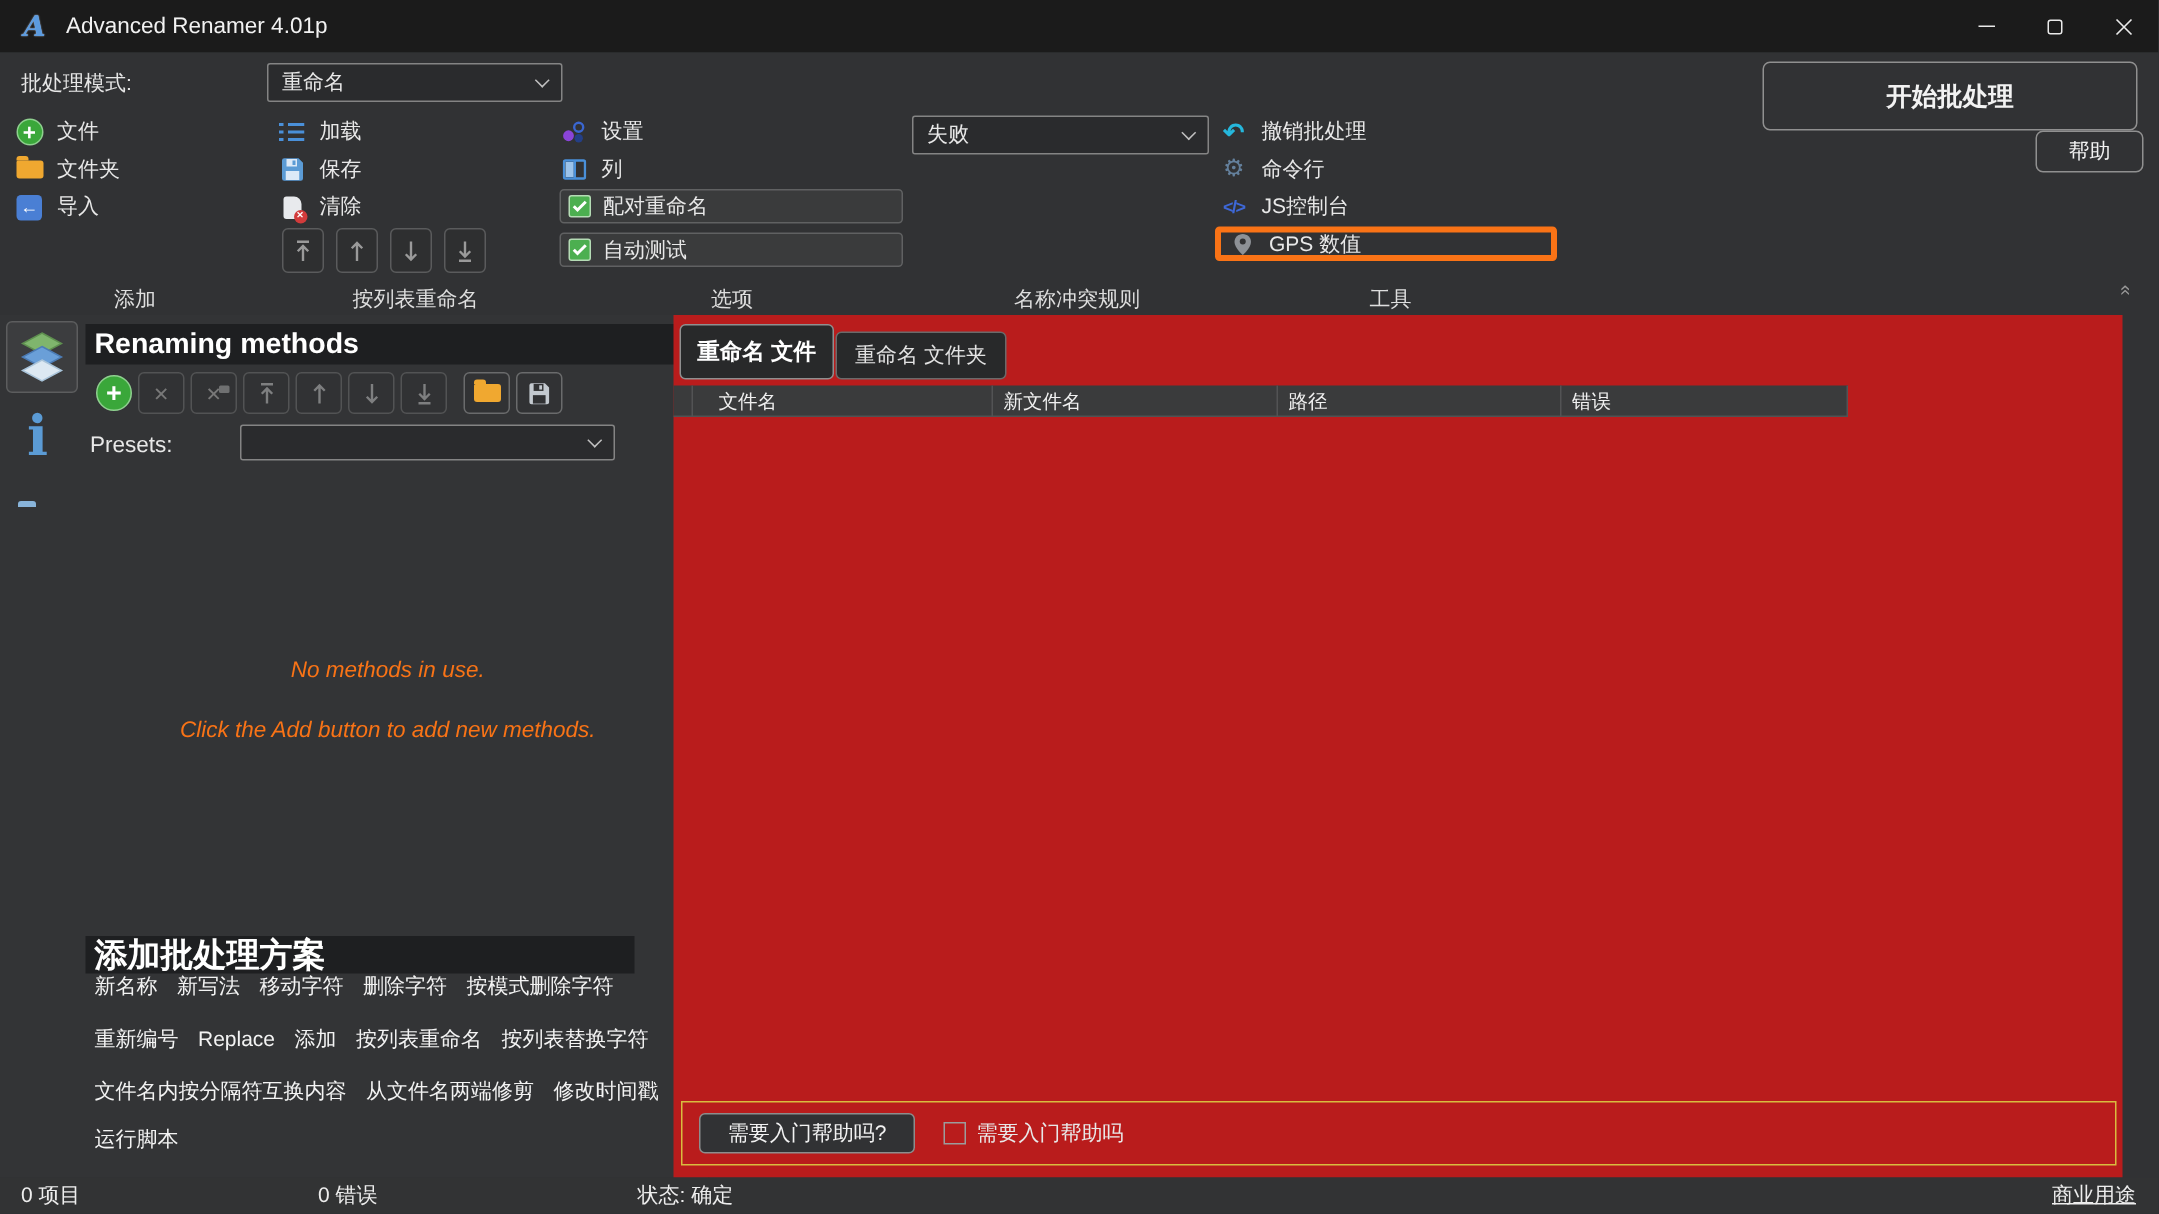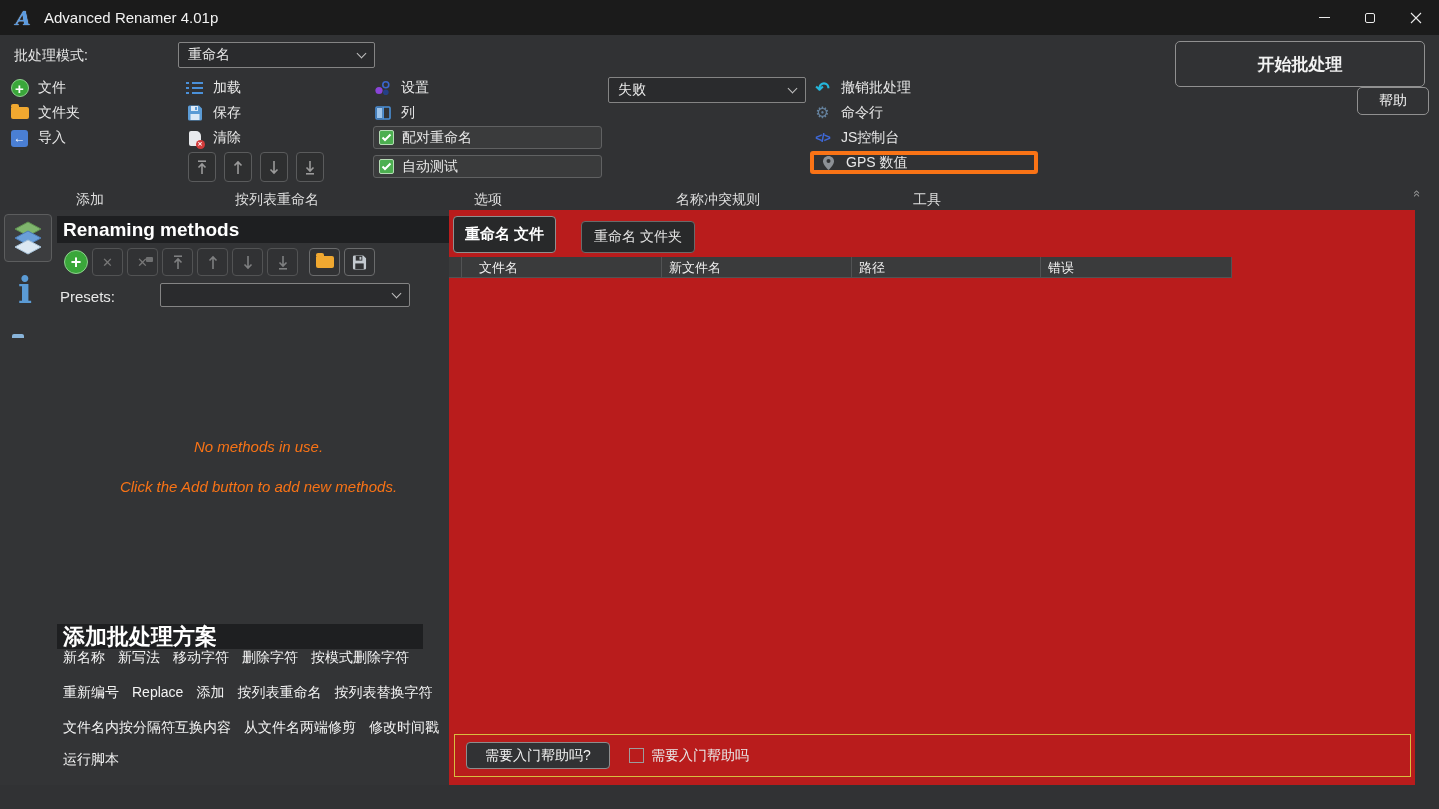--- a/index.html
+++ b/index.html
@@ -87,21 +87,21 @@
   .badge::after { content:''; position:absolute; right:-5px; top:2px; width:7px; height:5px;
                   background:#6f7071; border-radius:1px; }
   .empty { position:absolute; left:57px; width:403px; text-align:center; font-style:italic;
            font-size:15px; color:#f97316; }
   .linkrow { position:absolute; left:63px; display:flex; gap:13px; white-space:nowrap; color:#f3f3f3; }
   .linkrow span { cursor:pointer; }
 
   .tab { position:absolute; border:1px solid #8f8f8f; border-radius:4px; background:#28292a;
          display:flex; align-items:center; justify-content:center; color:#fff; }
   .tab.active { left:4px; top:6px; width:103px; height:37px; font-weight:bold; font-size:15px; }
-  .tab.inactive { left:108px; top:11px; width:114px; height:32px; border-color:#6a6a6a; color:#e3e3e3;margin-left:24px; }
+  .tab.inactive { left:108px; top:11px; width:114px; height:32px; border-color:#6a6a6a; color:#e3e3e3; }
 
   .thead { position:absolute; left:0; top:47px; height:21px; display:flex; background:#3a3b3c;
            border-bottom:1px solid #515253; font-size:13px; color:#f0f0f0; }
   .th { display:flex; align-items:center; padding-left:7px; border-right:1px solid #525354; height:21px; }
   .th.first { width:13px; padding:0; }
   .th.c1 { width:200px; padding-left:17px;text-align:center; }
   .th.c2 { width:190px; } .th.c3 { width:189px; } .th.c4 { width:191px; }
 
   .helpbar { position:absolute; left:5px; top:524px; width:957px; height:43px; border:1px solid #d9bc3f;
              display:flex; align-items:center; padding-left:11px; gap:19px; }
@@ -442,14 +442,20 @@
       <div class="helpbar">
         <button class="btn btn-tour">需要入门帮助吗?</button>
         <div class="cbxrow">
           <span class="cbx"></span>
           <span>需要入门帮助吗</span>
         </div>
       </div>
     </div>
   </div>
 
+  <div class="statusbar">
+    <span class="sitem" style="left:14px">0 项目</span>
+    <span class="sitem" style="left:212px">0 错误</span>
+    <span class="sitem" style="left:425px">状态: 确定</span>
+    <span class="sitem license" style="right:15px">商业用途</span>
+  </div>
 
 </div>
 
 </body></html>

